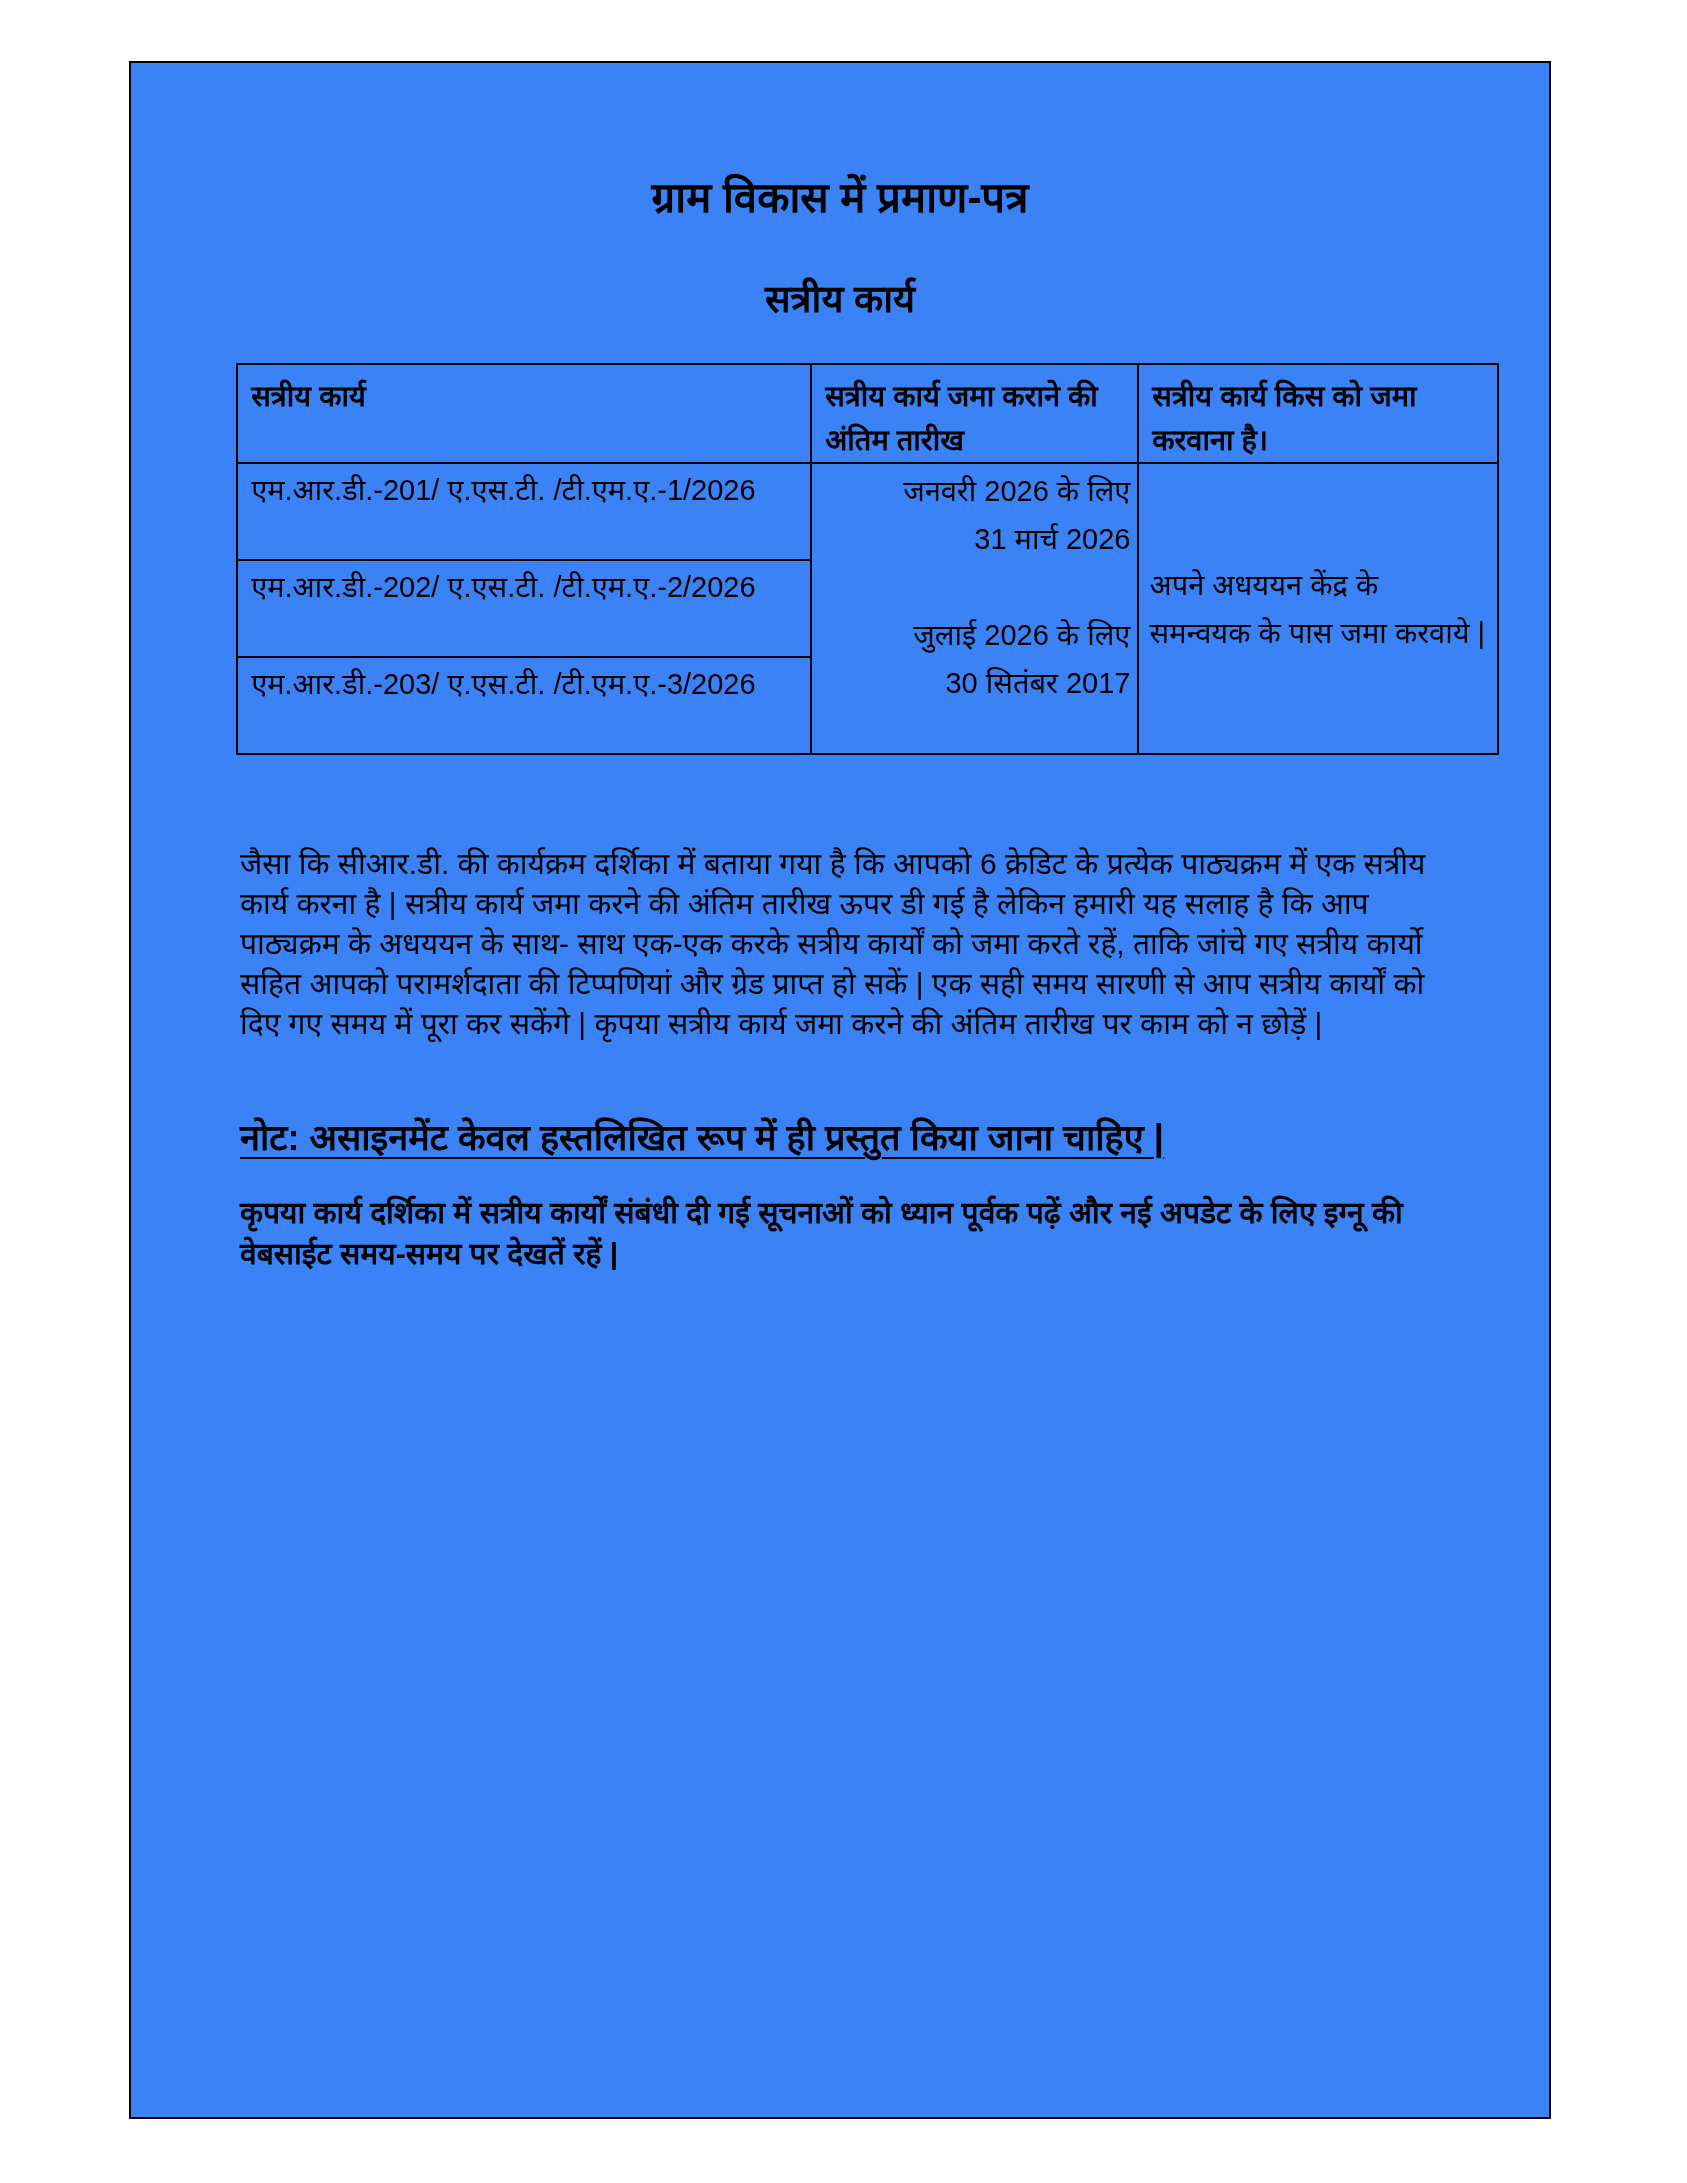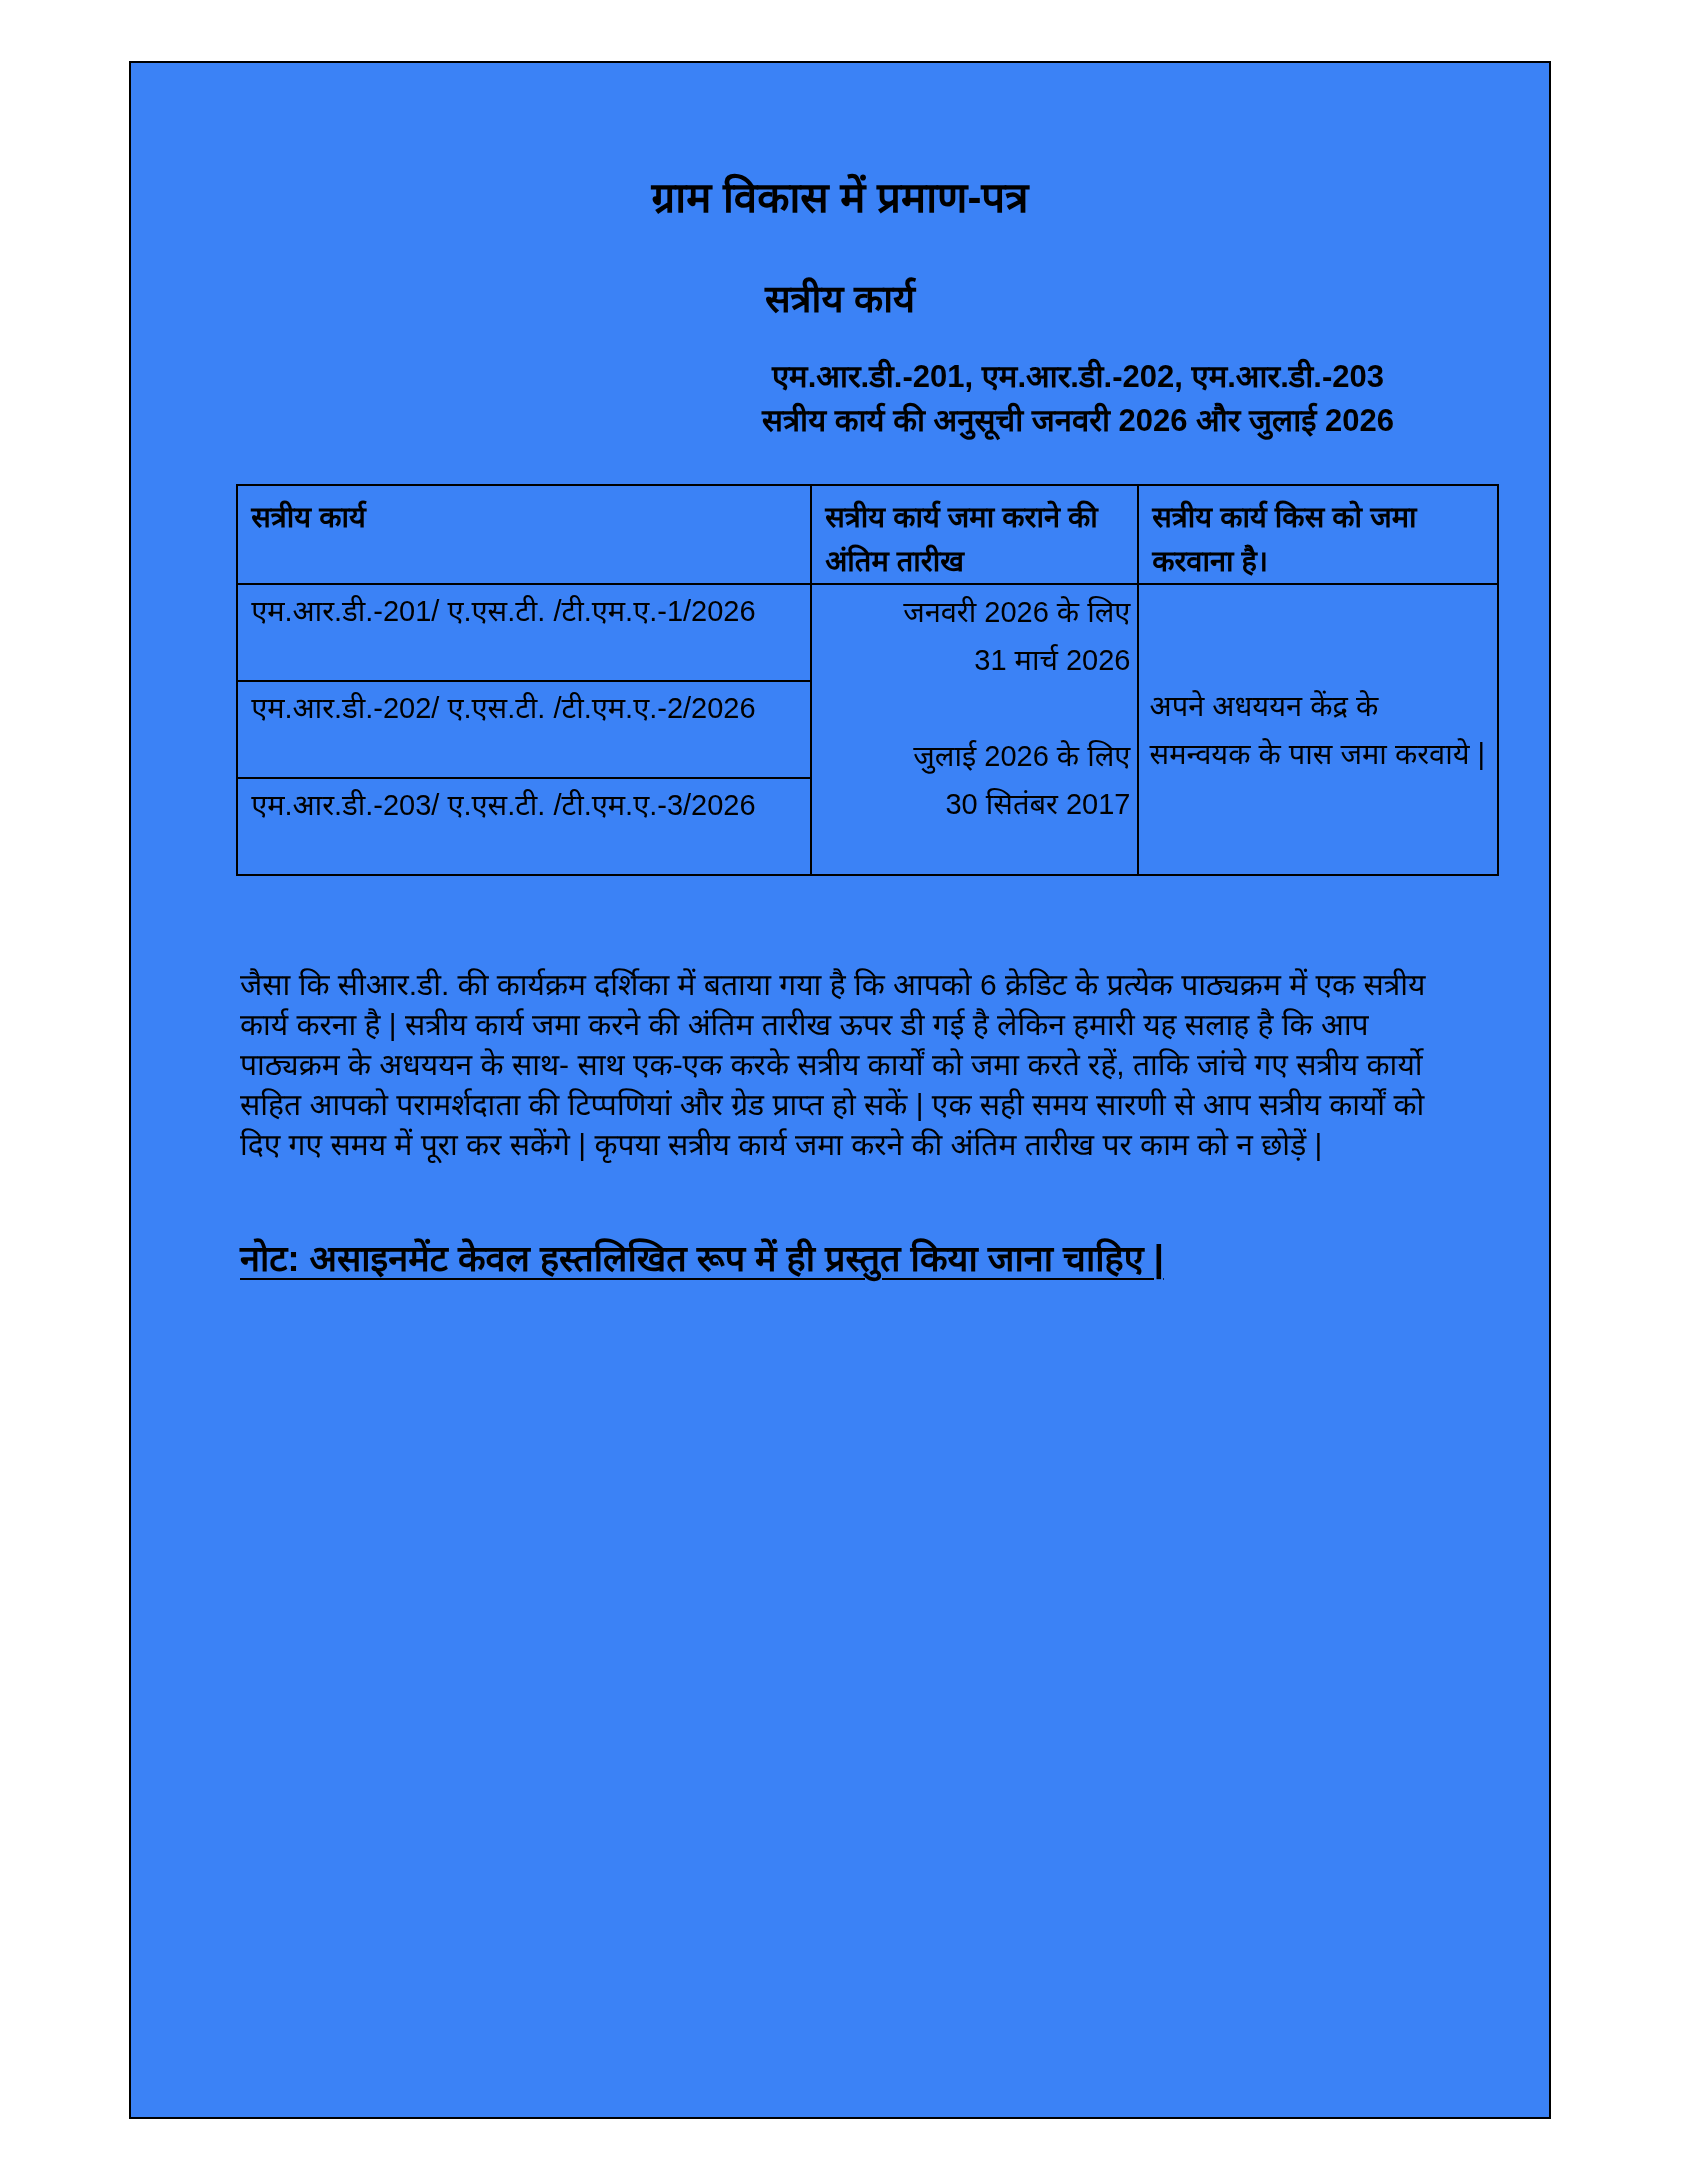--- a/index.html
+++ b/index.html
@@ -116,24 +116,20 @@
 </head>
 <body>
 
 <div class="page-frame">
   <div class="content">
 
     <h1 class="title">ग्राम विकास में प्रमाण-पत्र</h1>
 
     <h2 class="subtitle">सत्रीय कार्य</h2>
 
-    <div class="course-block">
-      <div>एम.आर.डी.-201, एम.आर.डी.-202, एम.आर.डी.-203</div>
-      <div>सत्रीय कार्य की अनुसूची जनवरी 2026 और  जुलाई 2026</div>
-    </div>
 
     <table class="schedule-table">
       <colgroup>
         <col style="width:574px">
         <col style="width:327px">
         <col style="width:360px">
       </colgroup>
       <thead>
         <tr>
           <th class="head-cell">सत्रीय कार्य</th>
@@ -161,16 +157,17 @@
         <tr>
           <td class="cell-assignment">एम.आर.डी.-203/ ए.एस.टी. /टी.एम.ए.-3/2026</td>
         </tr>
       </tbody>
     </table>
 
     <p class="para">जैसा कि सीआर.डी. की कार्यक्रम दर्शिका में बताया गया है कि आपको 6 क्रेडिट के प्रत्येक पाठ्यक्रम में एक सत्रीय कार्य करना है | सत्रीय कार्य जमा करने की अंतिम तारीख ऊपर डी गई है लेकिन हमारी यह सलाह है कि आप पाठ्यक्रम के अधययन के साथ- साथ एक-एक करके सत्रीय कार्यों को जमा करते रहें, ताकि जांचे गए सत्रीय कार्यो सहित आपको परामर्शदाता की टिप्पणियां और ग्रेड प्राप्त हो सकें | एक सही समय सारणी से आप सत्रीय कार्यों को दिए गए समय में पूरा कर सकेंगे | कृपया सत्रीय कार्य जमा करने की अंतिम तारीख पर काम को न छोड़ें |</p>
 
     <p class="note">नोट: असाइनमेंट केवल हस्तलिखित रूप में ही प्रस्तुत किया जाना चाहिए |</p>
 
+    <p class="closing">कृपया कार्य दर्शिका में सत्रीय कार्यों संबंधी दी गई सूचनाओं को ध्यान पूर्वक पढ़ें और नई अपडेट के लिए इग्नू की वेबसाईट समय-समय पर देखतें रहें |</p>
 
   </div>
 </div>
 
 
 </body></html>

